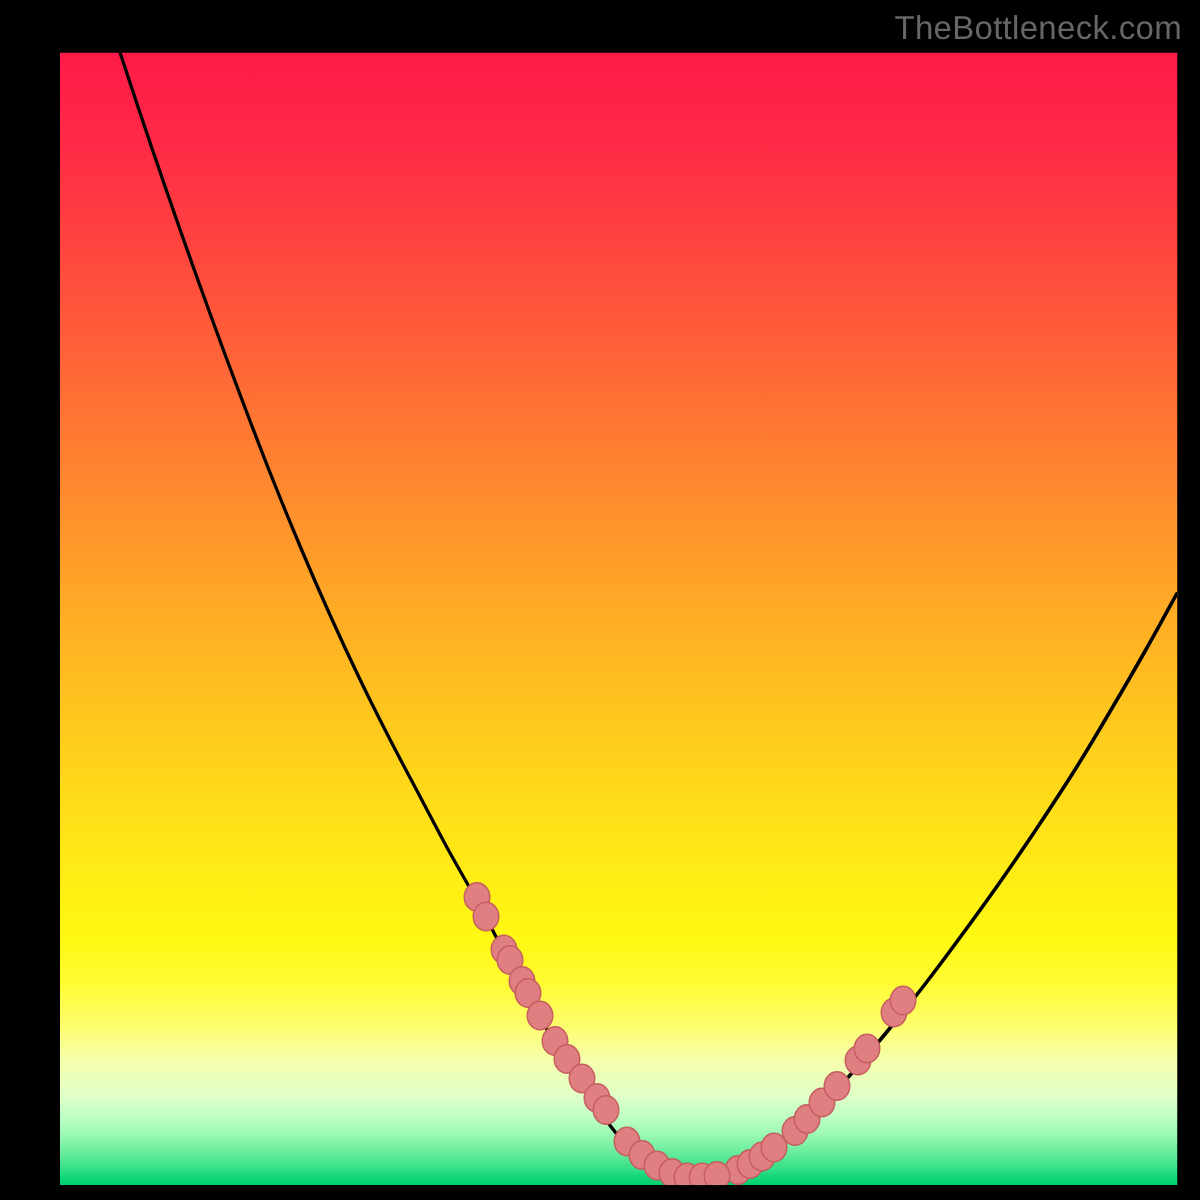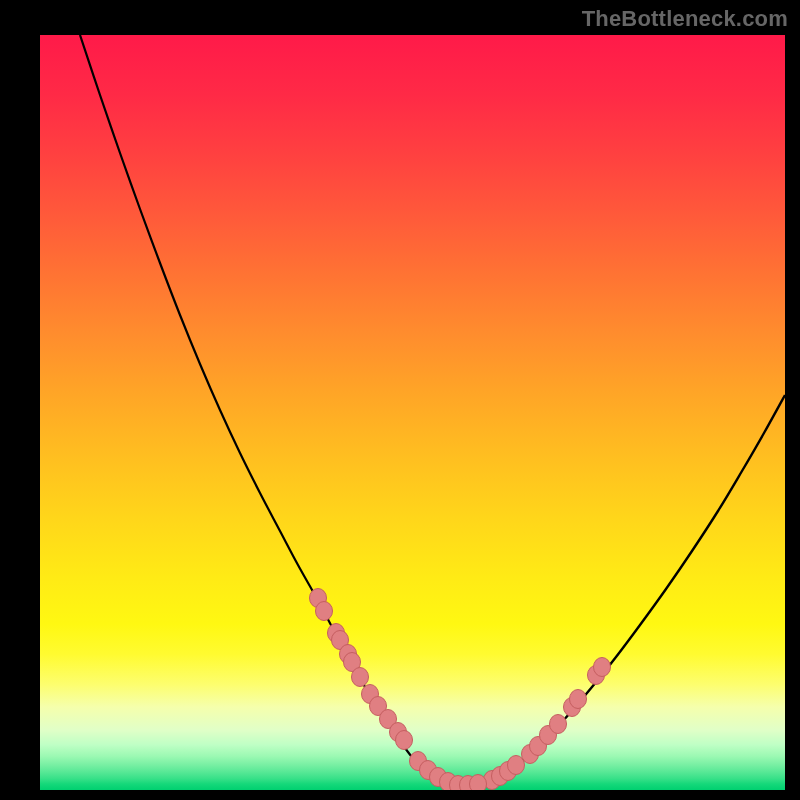--- a/index.html
+++ b/index.html
@@ -60,21 +60,21 @@
     position: absolute;
     left: 0; top: 0;
     width: 100%; height: 100%;
   }
   .watermark {
     position: absolute;
     top: 6px;
     right: 12px;
     color: #666;
     font-size: 22px;
-    font-weight: 700;
+    font-weight: 400;
     letter-spacing: 0.2px;
     user-select: none;
   }
 </style>
 </head>
 <body>
 
 <div class="frame">
 
   <div class="watermark">TheBottleneck.com</div>

